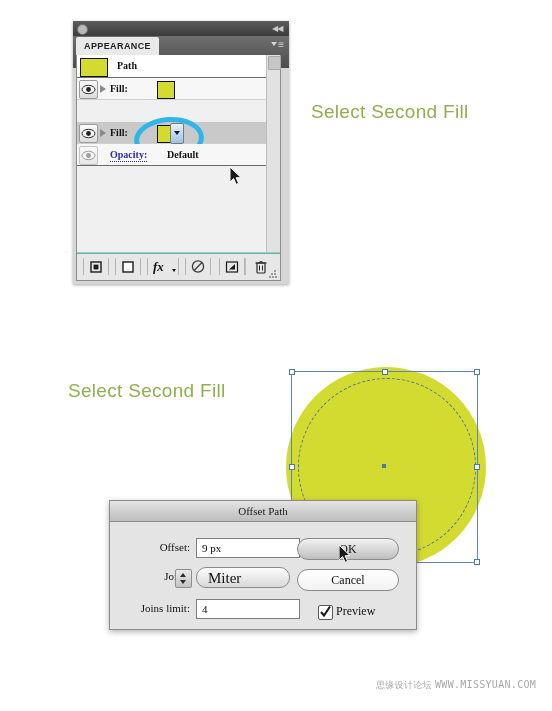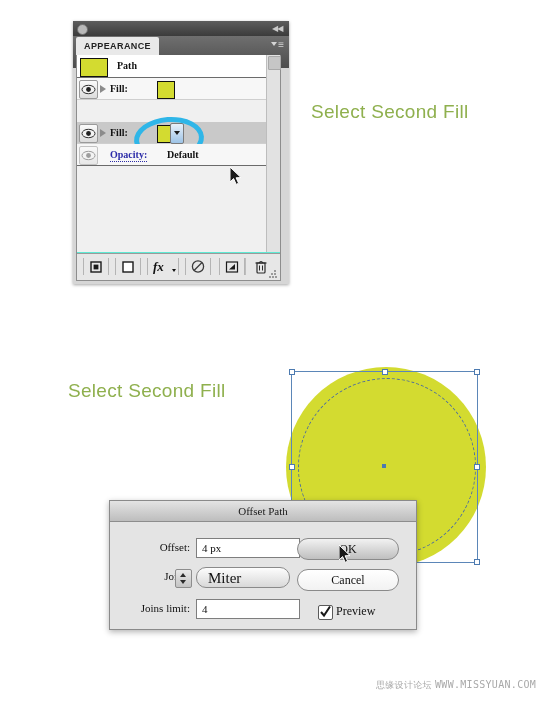--- a/index.html
+++ b/index.html
@@ -413,21 +413,21 @@
   <div id="center-point"></div>
 </div>
 
 <div class="abs" id="offset-dialog">
   <div id="dialog-titlebar">
     <div id="dialog-title">Offset Path</div>
   </div>
 </div>
 
 <div class="abs dlg-label" style="left:118px;top:541px;width:72px;">Offset:</div>
-<div class="abs dlg-field" style="left:196px;top:538px;width:104px;">4 px</div>
+<div class="abs dlg-field" style="left:196px;top:538px;width:104px;">9 px</div>
 
 <div class="abs dlg-label" style="left:118px;top:570px;width:72px;">Joins:</div>
 <div class="abs" id="joins-select">
   <div class="sel-box"></div>
   <div class="sel-text">Miter</div>
   <div class="sel-stepper">
     <span class="up"></span>
       <span class="dn"></span>
   </div>
 </div>

